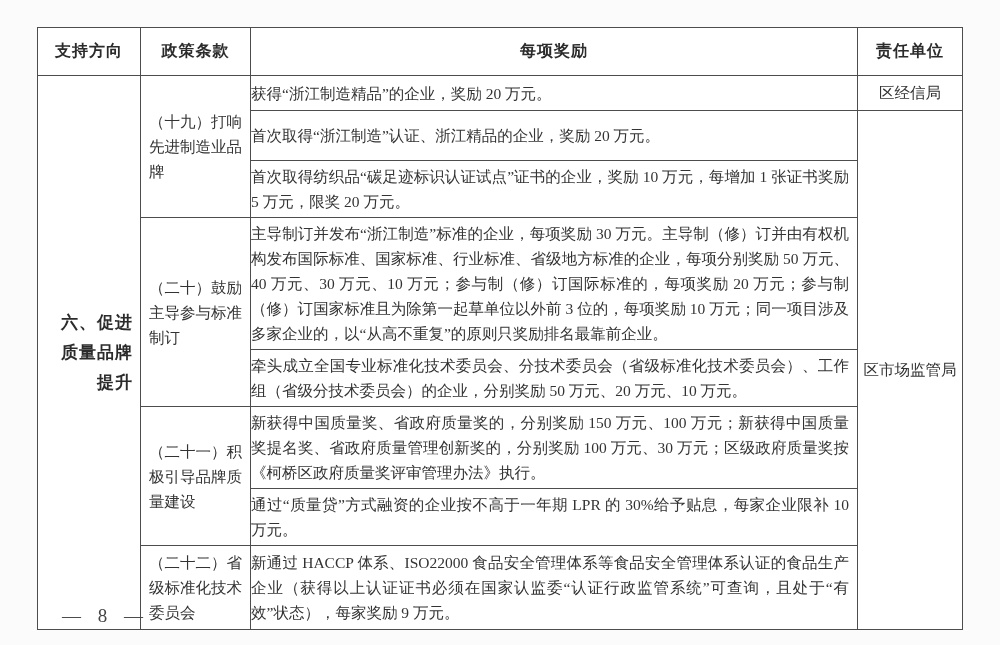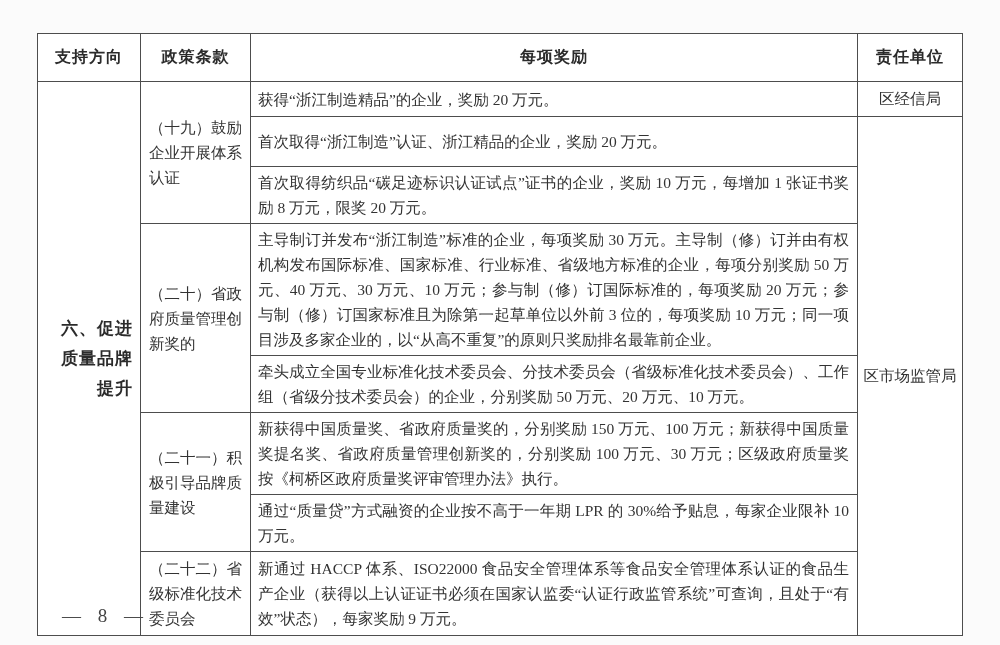--- a/index.html
+++ b/index.html
@@ -12,21 +12,21 @@
     position: relative;
     width: 1000px;
     height: 645px;
     background: #fbfbfb;
     overflow: hidden;
     color: #333;
   }
   table.policy-table {
     position: absolute;
     left: 37px;
-    top: 33px;
+    top: 27px;
     width: 925px;
     border-collapse: collapse;
     table-layout: fixed;
     background: #ffffff;
   }
   table.policy-table th,
   table.policy-table td {
     border: 1px solid #4d4d4d;
     box-sizing: border-box;
     overflow: hidden;
@@ -57,21 +57,21 @@
     vertical-align: middle;
     line-height: 25px;
     padding: 4px 6px 4px 8px;
     color: #333;
   }
   td.cell-item {
     font-size: 15.5px;
     text-align: justify;
     vertical-align: middle;
     line-height: 25px;
-    padding: 3px 8px 3px 7px;
+    padding: 3px 8px 3px 0;
     color: #333;
   }
   td.cell-unit {
     font-size: 15.5px;
     text-align: center;
     vertical-align: middle;
     line-height: 22px;
     padding: 2px 4px;
     color: #333;
     white-space: nowrap;
@@ -103,33 +103,33 @@
       <tr style="height:48px">
         <th class="col-head">支持方向</th>
         <th class="col-head">政策条款</th>
         <th class="col-head">每项奖励</th>
         <th class="col-head">责任单位</th>
       </tr>
     </thead>
     <tbody>
       <tr style="height:35px">
         <td class="cell-direction" rowspan="8">六、促进质量品牌提升</td>
-        <td class="cell-clause" rowspan="3">（十九）鼓励企业开展体系认证</td>
+        <td class="cell-clause" rowspan="3">（十九）打响先进制造业品牌</td>
         <td class="cell-item">获得“浙江制造精品”的企业，奖励 20 万元。</td>
         <td class="cell-unit">区经信局</td>
       </tr>
       <tr style="height:50px">
         <td class="cell-item">首次取得“浙江制造”认证、浙江精品的企业，奖励 20 万元。</td>
         <td class="cell-unit" rowspan="7">区市场监管局</td>
       </tr>
       <tr style="height:47px">
-        <td class="cell-item">首次取得纺织品“碳足迹标识认证试点”证书的企业，奖励 10 万元，每增加 1 张证书奖励 8 万元，限奖 20 万元。</td>
+        <td class="cell-item">首次取得纺织品“碳足迹标识认证试点”证书的企业，奖励 10 万元，每增加 1 张证书奖励 5 万元，限奖 20 万元。</td>
       </tr>
       <tr style="height:125px">
-        <td class="cell-clause" rowspan="2">（二十）省政府质量管理创新奖的</td>
+        <td class="cell-clause" rowspan="2">（二十）鼓励主导参与标准制订</td>
         <td class="cell-item">主导制订并发布“浙江制造”标准的企业，每项奖励 30 万元。主导制（修）订并由有权机构发布国际标准、国家标准、行业标准、省级地方标准的企业，每项分别奖励 50 万元、40 万元、30 万元、10 万元；参与制（修）订国际标准的，每项奖励 20 万元；参与制（修）订国家标准且为除第一起草单位以外前 3 位的，每项奖励 10 万元；同一项目涉及多家企业的，以“从高不重复”的原则只奖励排名最靠前企业。</td>
       </tr>
       <tr style="height:53px">
         <td class="cell-item">牵头成立全国专业标准化技术委员会、分技术委员会（省级标准化技术委员会）、工作组（省级分技术委员会）的企业，分别奖励 50 万元、20 万元、10 万元。</td>
       </tr>
       <tr style="height:77px">
         <td class="cell-clause" rowspan="2">（二十一）积极引导品牌质量建设</td>
         <td class="cell-item">新获得中国质量奖、省政府质量奖的，分别奖励 150 万元、100 万元；新获得中国质量奖提名奖、省政府质量管理创新奖的，分别奖励 100 万元、30 万元；区级政府质量奖按《柯桥区政府质量奖评审管理办法》执行。</td>
       </tr>
       <tr style="height:51px">

